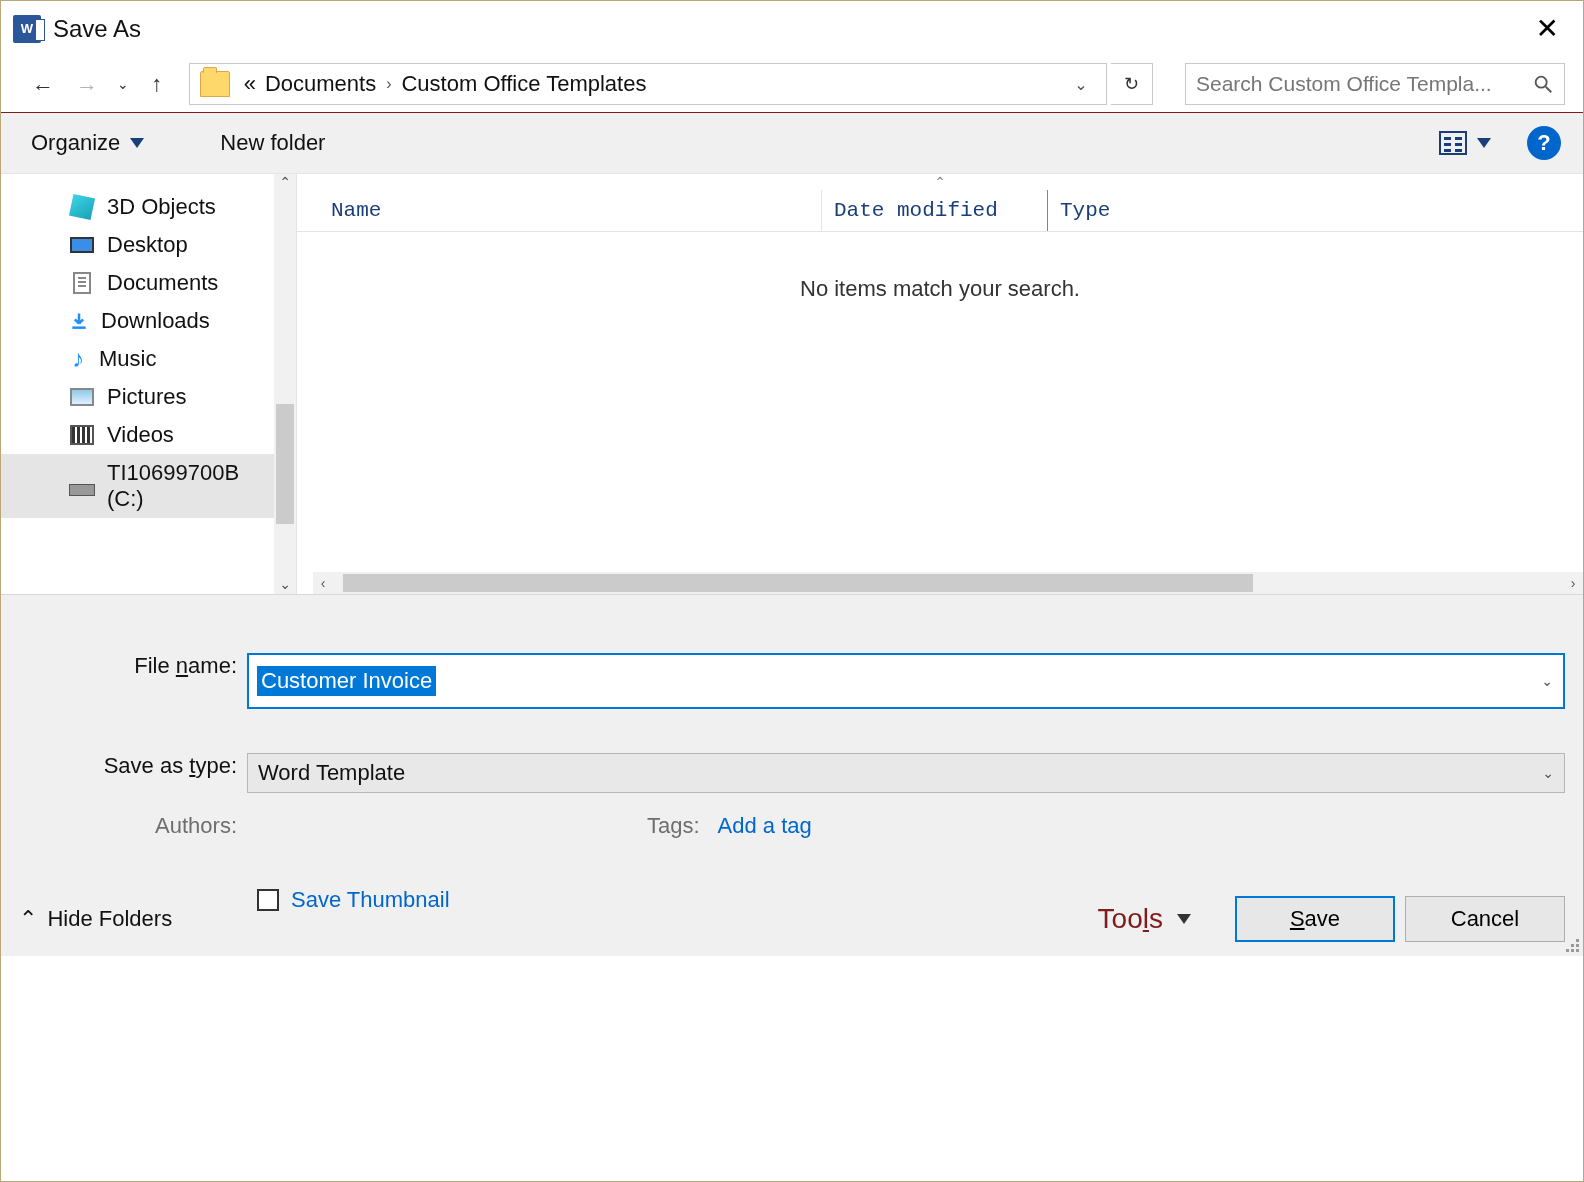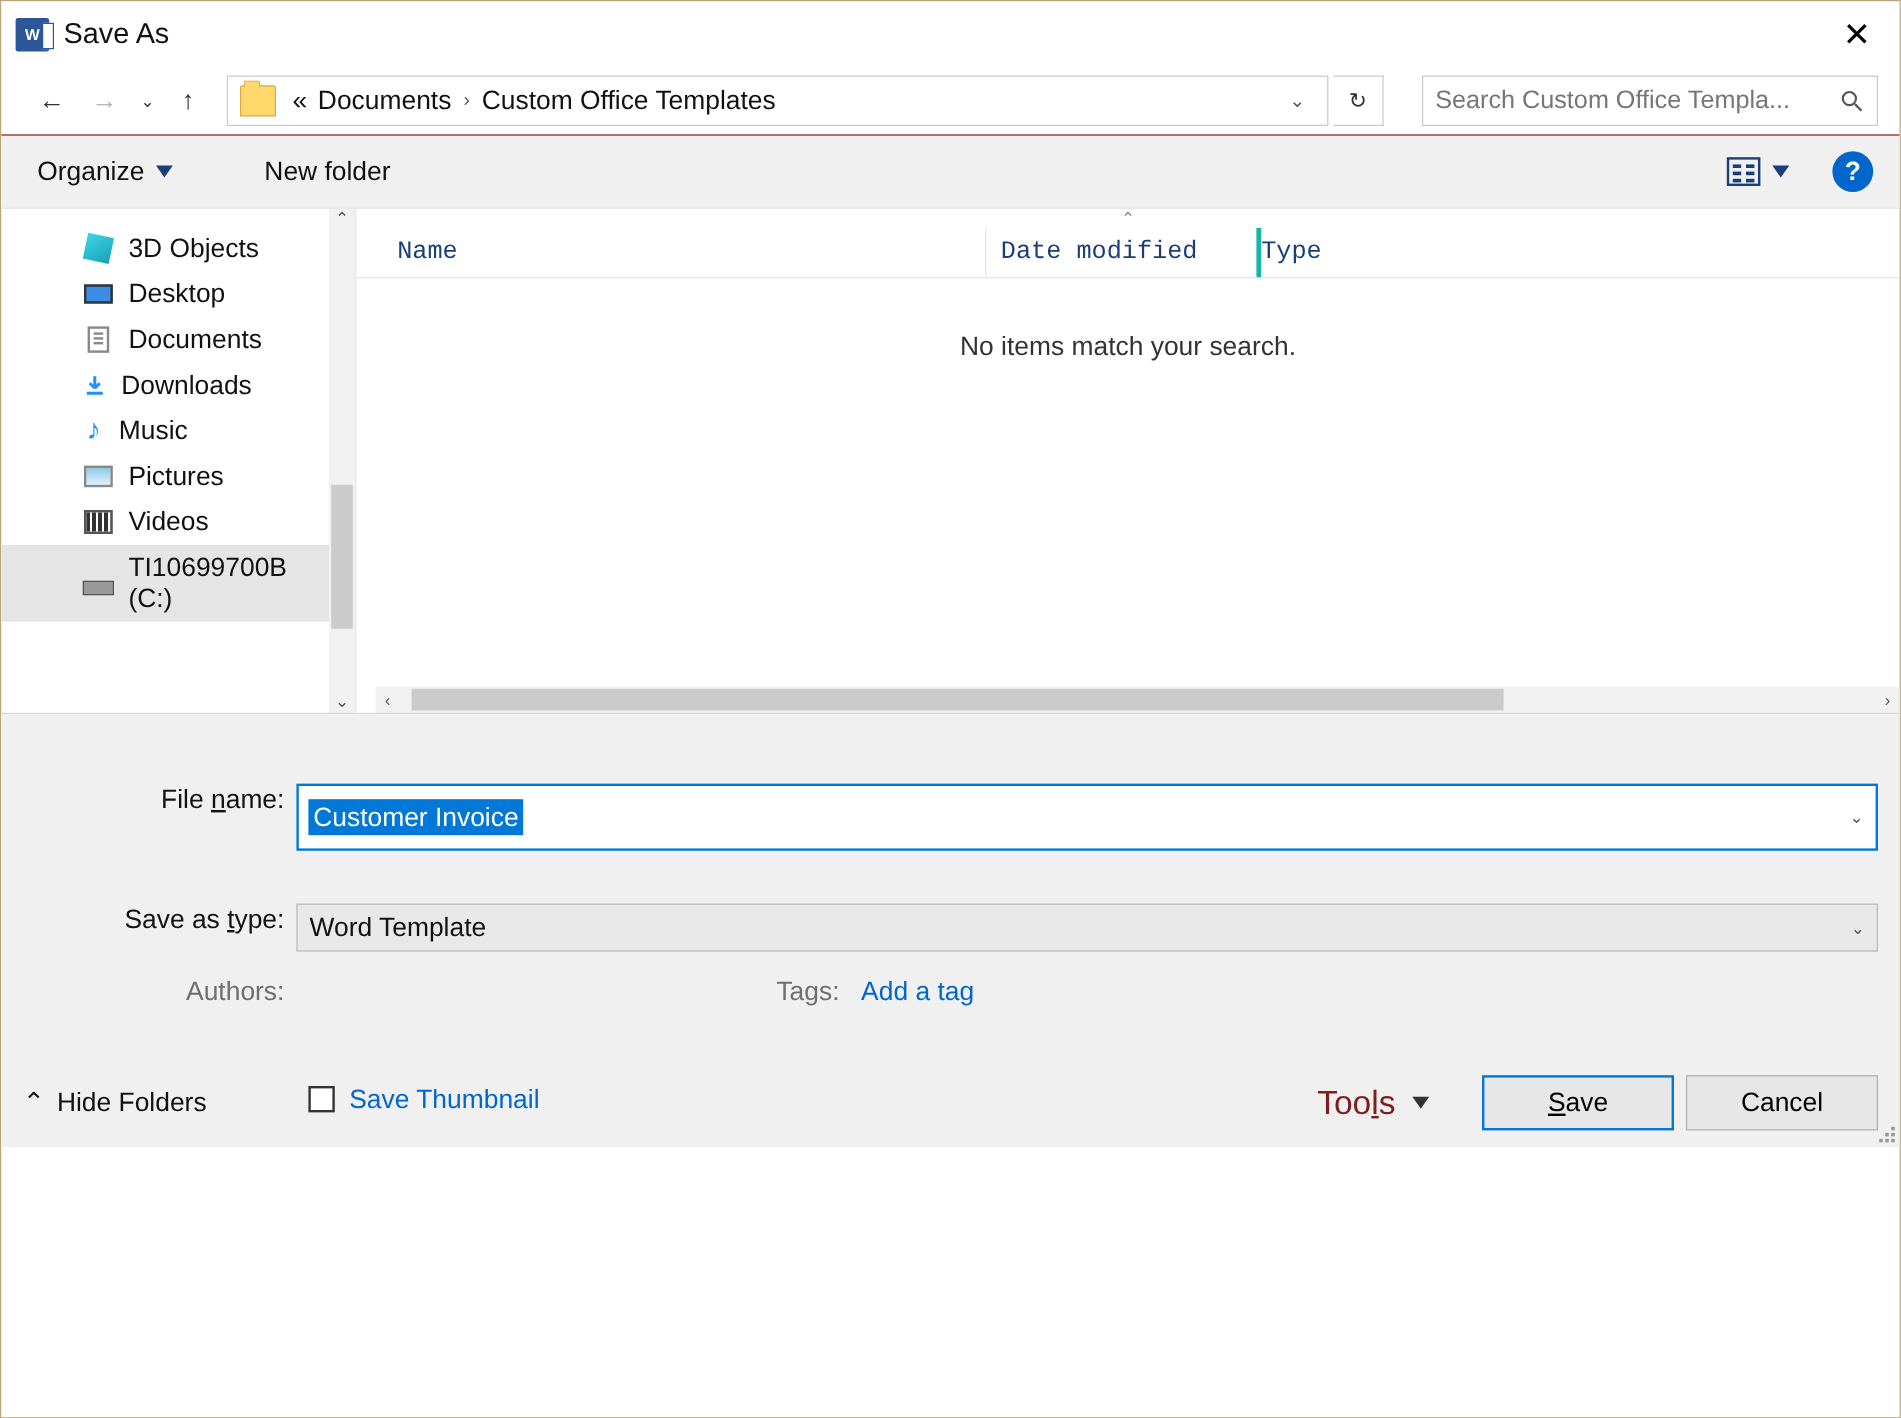--- a/index.html
+++ b/index.html
@@ -66,42 +66,42 @@
   .ti-pic{width:24px;height:18px;background:linear-gradient(#8ecae6,#e0f0ff);border:2px solid #888;}
   .ti-vid{width:24px;height:20px;background:repeating-linear-gradient(90deg,#333,#333 3px,#fff 3px,#fff 5px);border:2px solid #555;}
   .ti-drive{width:26px;height:12px;background:#999;border:1px solid #555;margin-top:8px;}
 
   .file-area { flex: 1; display: flex; flex-direction: column; position: relative; }
   .col-hdr-splitter { text-align:center; color:#888; font-size:14px; height:16px; }
   .col-headers { display: flex; align-items: center; height: 42px; border-bottom: 1px solid #e4e4e4; padding-left: 34px; }
   .col-h { font-size: 21px; color: #1a3e7a; font-family: Liberation Mono, monospace; }
   .col-name { flex: 0 0 490px; }
   .col-date { flex: 0 0 226px; border-left:1px solid #e4e4e4; padding-left:12px; height:100%; display:flex; align-items:center; }
-  .col-type { flex: 1; border-left:4px solid #14b8a6; height:100%; display:flex; align-items:center; }
+  .col-type { flex: 1; border-left:1px solid #14b8a6; padding-left:12px; height:100%; display:flex; align-items:center; }
   .empty-msg { text-align: center; font-size: 22px; color: #333; margin-top: 44px; }
   .h-scroll { position:absolute; bottom:0; left:16px; right:0; height:22px; background:#f1f1f1; display:flex; align-items:center; }
   .h-scroll .larrow, .h-scroll .rarrow { width:20px; text-align:center; color:#555; font-size:14px; }
   .h-scroll .track { flex:1; position:relative; height:100%; }
   .h-scroll .thumb { position:absolute; top:2px; bottom:2px; left:10px; width:74%; background:#cbcbcb; }
 
   
   .bottom { background: #f0f0f0; border-top: 1px solid #d9d9d9; padding: 14px 18px 10px 18px; height: 362px; position:relative; }
   .field-row { display: flex; align-items: flex-start; margin-bottom: 14px; margin-top: 44px; }
   .field-label { width: 228px; text-align: right; font-size: 22px; color: #111; padding-right: 10px; }
   .fn-input { flex: 1; height: 56px; border: 2px solid #0078d7; background: #fff; display:flex; align-items:center; padding: 0 8px; position: relative; }
   .fn-input .val { background: #0078d7; color: #fff; font-size: 22px; padding: 2px 4px; }
   .fn-input .drop { position:absolute; right:10px; color:#555; font-size:14px; }
   .type-select { flex: 1; height: 40px; border: 1px solid #b7b7b7; background: #e8e8e8; display:flex; align-items:center; padding: 0 10px; font-size: 22px; color:#111; position:relative; }
   .type-select .drop { position:absolute; right:10px; color:#555; font-size:14px; }
   .meta-row { display:flex; align-items:center; margin-top: 20px; font-size:22px; }
   .meta-l { width:228px; text-align:right; color:#6e6e6e; padding-right:10px; }
   .meta-v { color:#6e6e6e; flex:0 0 400px; }
   .tags-l { color:#6e6e6e; padding-right:18px; }
   .tags-v { color:#0066cc; }
-  .thumb-row { display:flex; align-items:center; margin-top: 64px; padding-left: 238px; gap:12px; font-size:22px; color:#0066cc; }
+  .thumb-row { display:flex; align-items:center; margin-top: 48px; padding-left: 238px; gap:12px; font-size:22px; color:#0066cc; }
   .chk { width:22px; height:22px; border:2px solid #333; background:#fff; }
 
   .footer { position:absolute; bottom:14px; left:18px; right:18px; display:flex; align-items:center; }
   .hide-folders { display:flex; align-items:center; gap:10px; font-size:22px; color:#111; }
   .foot-spacer { flex:1; }
   .tools-btn { font-size:28px; color:#7f1d1d; display:flex; align-items:center; gap:14px; margin-right: 44px; }
   .btn { width: 160px; height: 46px; font-size:22px; display:inline-flex; align-items:center; justify-content:center; border:1px solid #aeaeae; background:#e7e7e7; }
   .btn.primary { border: 2px solid #0078d7; margin-right: 10px; }
   .grip { position:absolute; right:2px; bottom:2px; width:18px; height:18px; }
   .grip::before{content:"";position:absolute;right:2px;bottom:2px;width:3px;height:3px;background:#999;box-shadow:-5px 0 0 #999,-10px 0 0 #999,0 -5px 0 #999,-5px -5px 0 #999,0 -10px 0 #999;}

